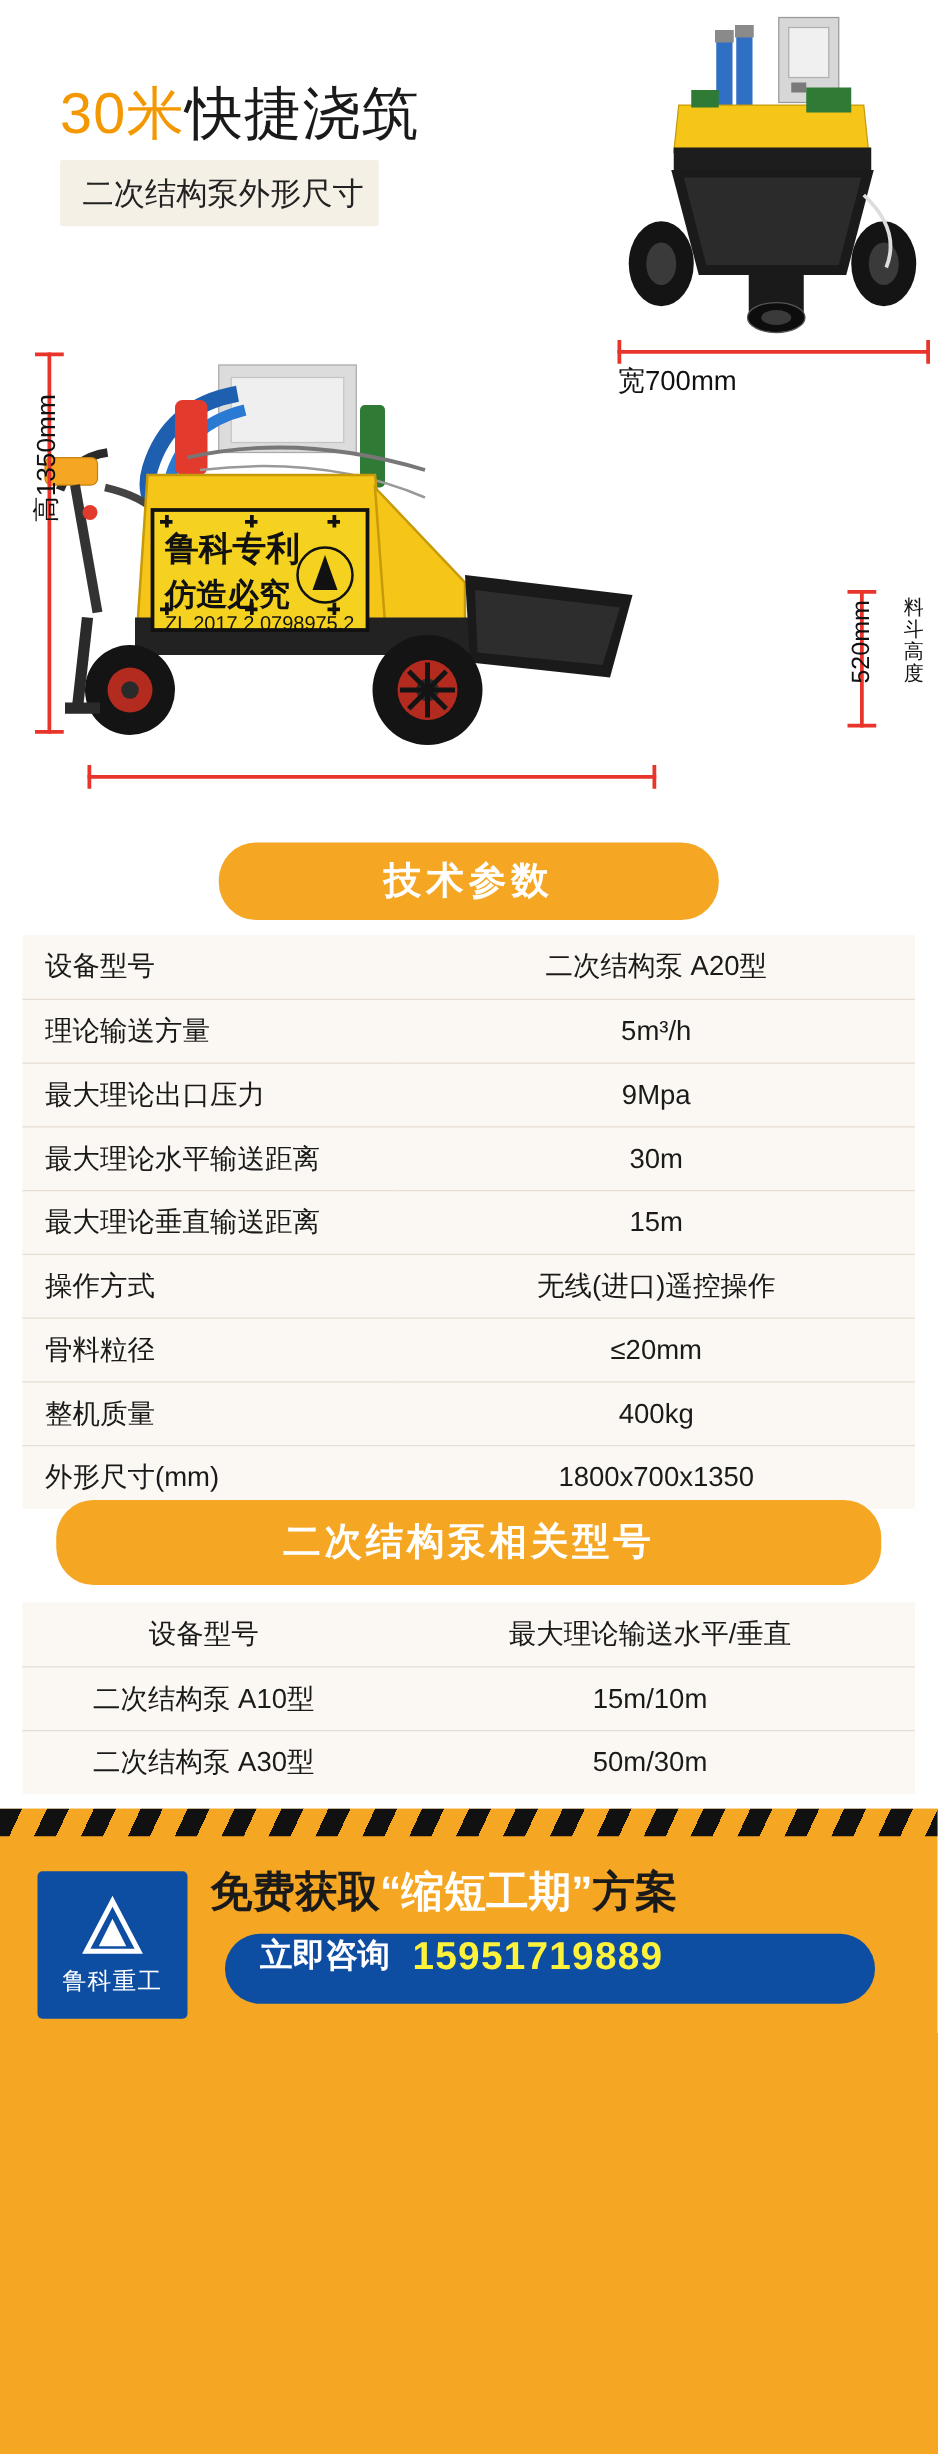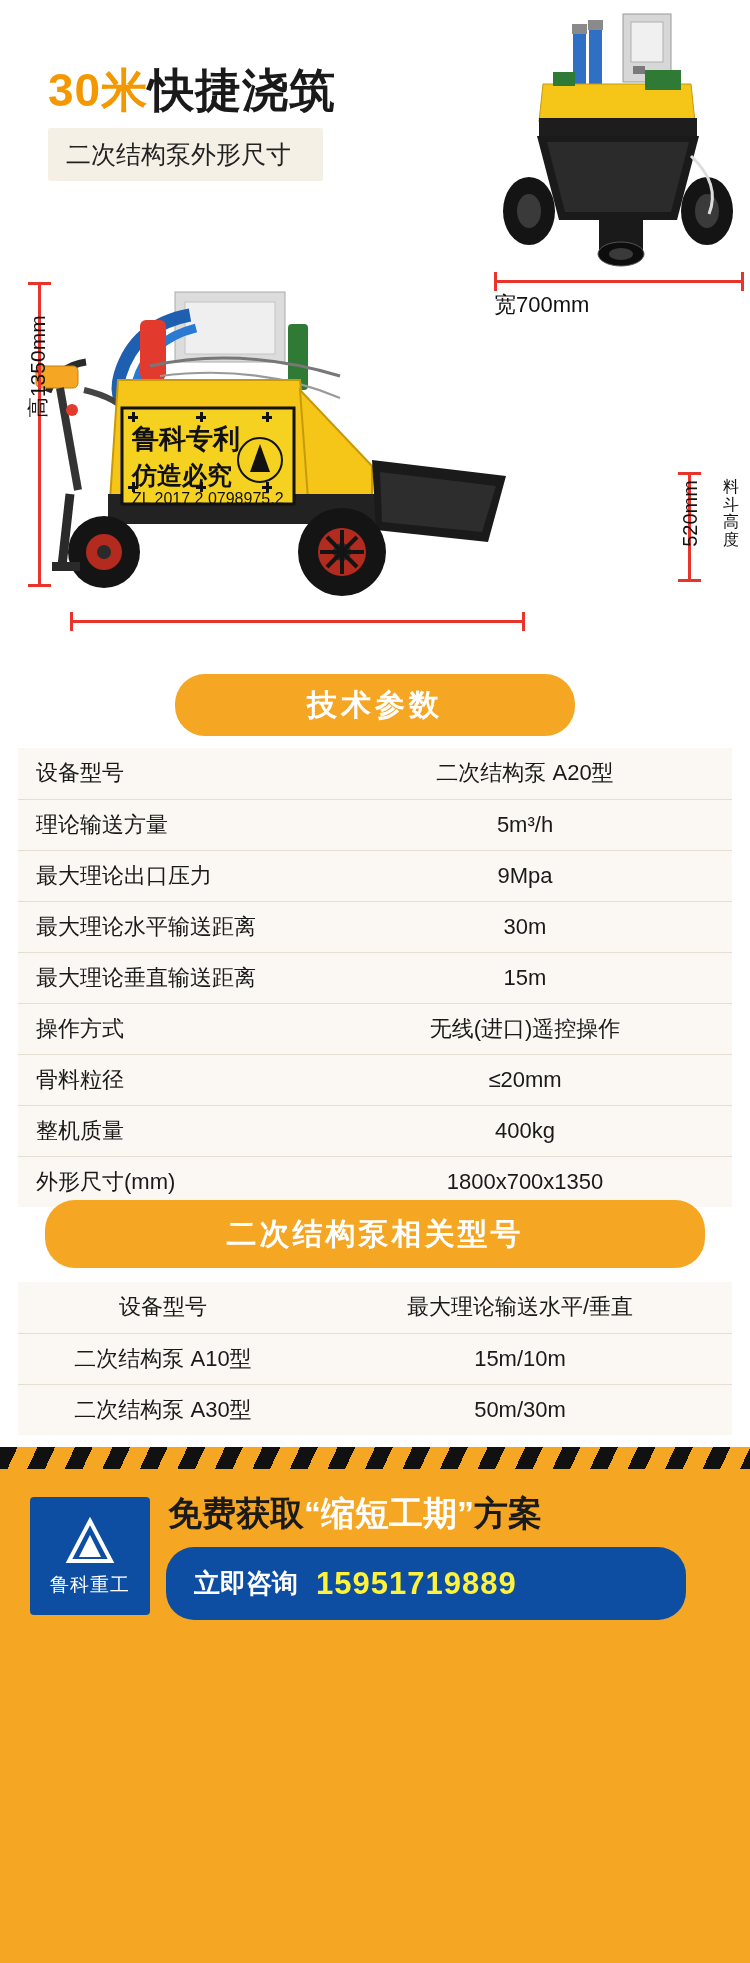--- a/index.html
+++ b/index.html
@@ -10,31 +10,31 @@
     font-family:"Liberation Sans", sans-serif;
     position:relative;
     overflow:hidden;
   }
   .page { position:relative; width:750px; height:1963px; }
 
   
   .hero { position:relative; width:750px; height:330px; }
   .hero-title {
     position:absolute; left:48px; top:60px;
-    font-size:46px; font-weight:bold; letter-spacing:1px;
+    font-size:46px; font-weight:normal; letter-spacing:1px;
     white-space:nowrap;
   }
   .hero-title .o { color:#f39800; }
   .hero-title .b { color:#1a1a1a; }
   .hero-sub {
     position:absolute; left:48px; top:128px;
     background:#f5f0e6;
     color:#222;
     font-size:25px;
-    padding:10px 32px 10px 18px;
+    padding:10px 12px 10px 18px;
     border-radius:2px;
     white-space:nowrap;
   }
 
   
   .frontview { position:absolute; right:10px; top:6px; width:245px; height:265px; }
   .fv-svg { display:block; }
 
   .width-dim { position:absolute; right:6px; top:272px; width:250px; height:52px; }
   .dimline-h { position:absolute; left:0; top:8px; width:100%; height:3px; background:#e8342a; }
@@ -131,23 +131,23 @@
     display:flex; flex-direction:column; align-items:center; justify-content:center;
   }
   .logo-mark { width:54px; height:52px; }
   .logo-text { color:#fff; font-size:19px; margin-top:5px; letter-spacing:1px; }
   .footer-head {
     position:absolute; left:168px; top:22px; width:560px;
     font-size:34px; font-weight:bold; color:#1a1a1a; white-space:nowrap;
   }
   .footer-head .hl { color:#fff; }
   .cta {
-    position:absolute; left:166px; top:78px; width:520px; height:73px;
+    position:absolute; left:180px; top:78px; width:520px; height:56px;
     background:#0d4ea3; border-radius:28px;
-    display:flex; align-items:center;
+    display:flex; align-items:flex-start;
   }
   .cta-label { color:#fff; font-size:26px; font-weight:bold; padding:0 18px 0 28px; white-space:nowrap; }
   .cta-phone { color:#fff23a; font-size:31px; font-weight:bold; letter-spacing:1px; white-space:nowrap; }
 </style>
 </head>
 <body>
 
 <div class="page">
 
   <div class="hero">

